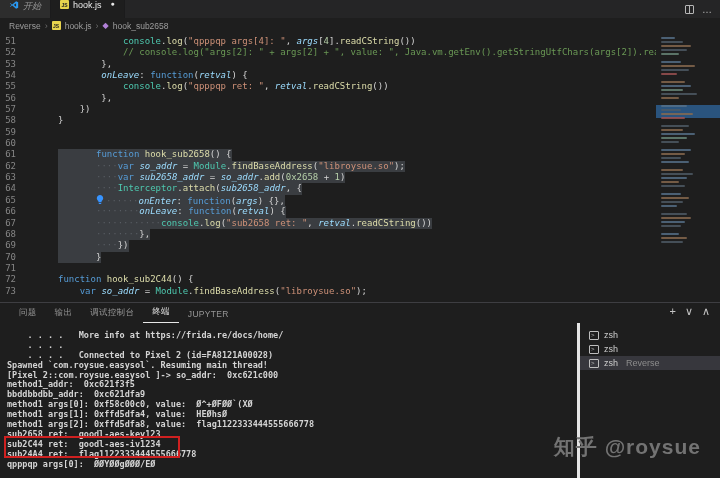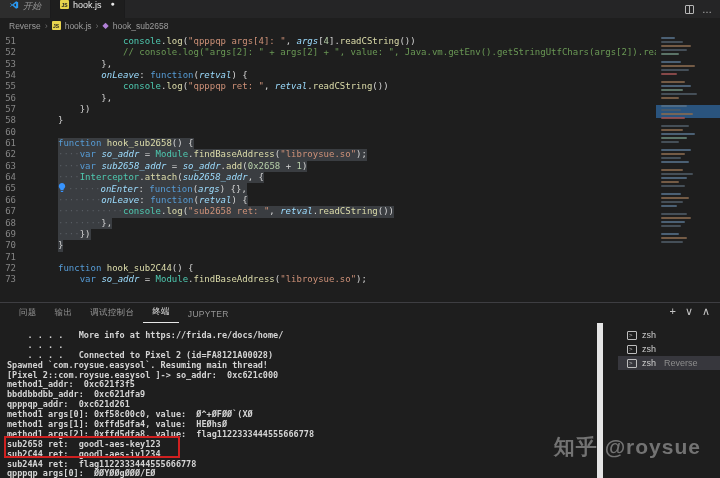--- a/index.html
+++ b/index.html
@@ -26,21 +26,21 @@
   .js-icon { width:9px; height:9px; background:#e8d44d; color:#1e1e1e; font-size:5px; font-weight:bold;
     display:inline-flex; align-items:center; justify-content:center; border-radius:1px; }
   .method-icon { color:#b180d7; font-size:8px; }
   
   .editor { position:absolute; top:33px; left:0; right:0; height:269px; background:#1e1e1e; overflow:hidden; }
   .code { position:absolute; top:0; left:0; right:64px; bottom:0; padding-top:3px; overflow:hidden;
     font-family:"DejaVu Sans Mono","Liberation Mono",monospace; font-size:9px; }
   .code-line { display:flex; height:11.35px; line-height:11.35px; white-space:pre;gap:28px; }
   .ln { width:30px; min-width:30px; text-align:right; padding-right:14px; color:#858585; }
   .lc { white-space:pre; }
-  .lc.sel { background:#3a3d41; }
+  .lc.sel { background:#3a3d41;padding-left:38px; }
   .tk-kw { color:#569cd6; } .tk-fn { color:#dcdcaa; } .tk-str { color:#ce9178; }
   .tk-cm { color:#6a9955; } .tk-num { color:#b5cea8; } .tk-var { color:#9cdcfe;font-style:italic; }
   .tk-cls { color:#4ec9b0; } .tk-pn { color:#d4d4d4; } .tk-ws { color:#d4d4d4; }
   .tk-dots { color:#585c63; }
   .bulb { display:inline-block; width:10px; }
   
   .minimap { position:absolute; top:0; right:0; width:64px; bottom:0; background:#1e1e1e; padding-top:4px; }
   .mm-row { height:2px; margin:0 0 2px 5px; border-radius:1px; opacity:.8; }
   .mm-gap { height:2px; margin-bottom:2px; }
   .mm-band { position:absolute; left:0; right:0; top:72px; height:13px; background:rgba(50,120,190,.6); }
@@ -51,21 +51,21 @@
   .ptab.active { color:#e7e7e7; border-bottom:1px solid #e7e7e7; }
   .panel-actions { position:absolute; right:10px; top:3px; display:flex; gap:9px; color:#c5c5c5; font-size:11px; line-height:11px; }
   .panel-actions span { cursor:default; }
   .panel-body { position:absolute; top:20px; left:0; right:0; bottom:0; }
   
   .term { position:absolute; left:0; top:0; right:137px; bottom:0; padding:8px 0 0 7px; overflow:hidden;
     font-family:"DejaVu Sans Mono","Liberation Mono",monospace; font-size:8.5px; font-weight:bold; color:#d4d4d4; }
   .term-line { height:9.9px; line-height:9.9px; white-space:pre; }
   .redbox { position:absolute; left:4px; top:113px; width:176px; height:22px; border:2px solid #cf2020; pointer-events:none; }
   
-  .term-side { position:absolute; right:0; top:0; width:123px; bottom:0; border-left:6px solid #e5e5e5; padding-top:5px;padding-left:15px; }
+  .term-side { position:absolute; right:0; top:0; width:143px; bottom:0; border-left:3px solid #e5e5e5; padding-top:5px; }
   .term-row { height:14px; display:flex; align-items:center; gap:5px; padding-left:9px; font-size:9px; color:#cccccc; }
   .term-row.selected { background:#37373d; }
   .term-glyph { width:10px; height:9px; border:1px solid #bdbdbd; border-radius:1px; font-size:6px; line-height:7px;
     text-align:left; padding-left:1px; color:#bdbdbd; }
   .term-desc { color:#8d8d8d; margin-left:3px; }
   
   .watermark { position:absolute; right:19px; bottom:17px; font-size:21px; font-weight:600;
     color:#737373; letter-spacing:1px; }
 </style>
 </head>
@@ -104,20 +104,21 @@
   <div class="editor">
     <div class="code">
         <div class="code-line"><span class="ln">51</span><span class="lc"><span class="tk-ws">            </span><span class="tk-cls">console</span><span class="tk-pn">.</span><span class="tk-fn">log</span><span class="tk-pn">(</span><span class="tk-str">"qpppqp args[4]: "</span><span class="tk-pn">, </span><span class="tk-var">args</span><span class="tk-pn">[</span><span class="tk-num">4</span><span class="tk-pn">]</span><span class="tk-pn">.</span><span class="tk-fn">readCString</span><span class="tk-pn">())</span></span></div>
         <div class="code-line"><span class="ln">52</span><span class="lc"><span class="tk-ws">            </span><span class="tk-cm">// console.log("args[2]: " + args[2] + ", value: ", Java.vm.getEnv().getStringUtfChars(args[2]).readCStri</span></span></div>
         <div class="code-line"><span class="ln">53</span><span class="lc"><span class="tk-ws">        </span><span class="tk-pn">},</span></span></div>
         <div class="code-line"><span class="ln">54</span><span class="lc"><span class="tk-ws">        </span><span class="tk-var">onLeave</span><span class="tk-pn">: </span><span class="tk-kw">function</span><span class="tk-pn">(</span><span class="tk-var">retval</span><span class="tk-pn">) {</span></span></div>
         <div class="code-line"><span class="ln">55</span><span class="lc"><span class="tk-ws">            </span><span class="tk-cls">console</span><span class="tk-pn">.</span><span class="tk-fn">log</span><span class="tk-pn">(</span><span class="tk-str">"qpppqp ret: "</span><span class="tk-pn">, </span><span class="tk-var">retval</span><span class="tk-pn">.</span><span class="tk-fn">readCString</span><span class="tk-pn">())</span></span></div>
         <div class="code-line"><span class="ln">56</span><span class="lc"><span class="tk-ws">        </span><span class="tk-pn">},</span></span></div>
         <div class="code-line"><span class="ln">57</span><span class="lc"><span class="tk-ws">    </span><span class="tk-pn">})</span></span></div>
         <div class="code-line"><span class="ln">58</span><span class="lc"><span class="tk-pn">}</span></span></div>
+        <div class="code-line"><span class="ln">59</span><span class="lc"></span></div>
         <div class="code-line"><span class="ln">60</span><span class="lc"></span></div>
         <div class="code-line"><span class="ln">61</span><span class="lc sel"><span class="tk-kw">function</span><span class="tk-pn"> </span><span class="tk-fn">hook_sub2658</span><span class="tk-pn">() {</span></span></div>
         <div class="code-line"><span class="ln">62</span><span class="lc sel"><span class="tk-dots">····</span><span class="tk-kw">var</span><span class="tk-pn"> </span><span class="tk-var">so_addr</span><span class="tk-pn"> = </span><span class="tk-cls">Module</span><span class="tk-pn">.</span><span class="tk-fn">findBaseAddress</span><span class="tk-pn">(</span><span class="tk-str">"libroysue.so"</span><span class="tk-pn">);</span></span></div>
         <div class="code-line"><span class="ln">63</span><span class="lc sel"><span class="tk-dots">····</span><span class="tk-kw">var</span><span class="tk-pn"> </span><span class="tk-var">sub2658_addr</span><span class="tk-pn"> = </span><span class="tk-var">so_addr</span><span class="tk-pn">.</span><span class="tk-fn">add</span><span class="tk-pn">(</span><span class="tk-num">0x2658</span><span class="tk-pn"> + </span><span class="tk-num">1</span><span class="tk-pn">)</span></span></div>
         <div class="code-line"><span class="ln">64</span><span class="lc sel"><span class="tk-dots">····</span><span class="tk-cls">Interceptor</span><span class="tk-pn">.</span><span class="tk-fn">attach</span><span class="tk-pn">(</span><span class="tk-var">sub2658_addr</span><span class="tk-pn">, {</span></span></div>
         <div class="code-line"><span class="ln">65</span><span class="lc sel"><span class="bulb"><svg width="8" height="9" viewBox="0 0 10 11">
                 <path fill="#3794ff" d="M5 0C2.8 0 1 1.8 1 4c0 1.5.8 2.7 2 3.4V9h4V7.4C8.2 6.7 9 5.5 9 4c0-2.2-1.8-4-4-4zM3.5 10h3v1h-3z"></path>
               </svg></span><span class="tk-dots">······</span><span class="tk-var">onEnter</span><span class="tk-pn">: </span><span class="tk-kw">function</span><span class="tk-pn">(</span><span class="tk-var">args</span><span class="tk-pn">) {},</span></span></div>
         <div class="code-line"><span class="ln">66</span><span class="lc sel"><span class="tk-dots">········</span><span class="tk-var">onLeave</span><span class="tk-pn">: </span><span class="tk-kw">function</span><span class="tk-pn">(</span><span class="tk-var">retval</span><span class="tk-pn">) {</span></span></div>
         <div class="code-line"><span class="ln">67</span><span class="lc sel"><span class="tk-dots">············</span><span class="tk-cls">console</span><span class="tk-pn">.</span><span class="tk-fn">log</span><span class="tk-pn">(</span><span class="tk-str">"sub2658 ret: "</span><span class="tk-pn">, </span><span class="tk-var">retval</span><span class="tk-pn">.</span><span class="tk-fn">readCString</span><span class="tk-pn">())</span></span></div>
@@ -200,21 +201,20 @@
     </div>
     <div class="panel-body">
       <div class="term">
           <div class="term-line">    . . . .   More info at https://frida.re/docs/home/</div>
           <div class="term-line">    . . . .</div>
           <div class="term-line">    . . . .   Connected to Pixel 2 (id=FA8121A00028)</div>
           <div class="term-line">Spawned `com.roysue.easysol`. Resuming main thread!</div>
           <div class="term-line">[Pixel 2::com.roysue.easysol ]-&gt; so_addr:  0xc621c000</div>
           <div class="term-line">method1_addr:  0xc621f3f5</div>
           <div class="term-line">bbddbbdbb_addr:  0xc621dfa9</div>
-          <div class="term-line">qpppqp_addr:  0xc621d261</div>
           <div class="term-line">method1 args[0]: 0xf58c00c0, value:  Ø^+ØFØØ`(XØ</div>
           <div class="term-line">method1 args[1]: 0xffd5dfa4, value:  HEØhsØ</div>
           <div class="term-line">method1 args[2]: 0xffd5dfa8, value:  flag1122333444555666778</div>
           <div class="term-line">sub2658 ret:  goodl-aes-key123</div>
           <div class="term-line">sub2C44 ret:  goodl-aes-iv1234</div>
           <div class="term-line">sub24A4 ret:  flag1122333444555666778</div>
           <div class="term-line">qpppqp args[0]:  ØØYØØgØØØ/EØ</div>
         </div>
       <div class="redbox" style="border-color: rgb(207, 32, 32);"></div>
       <div class="term-side">

